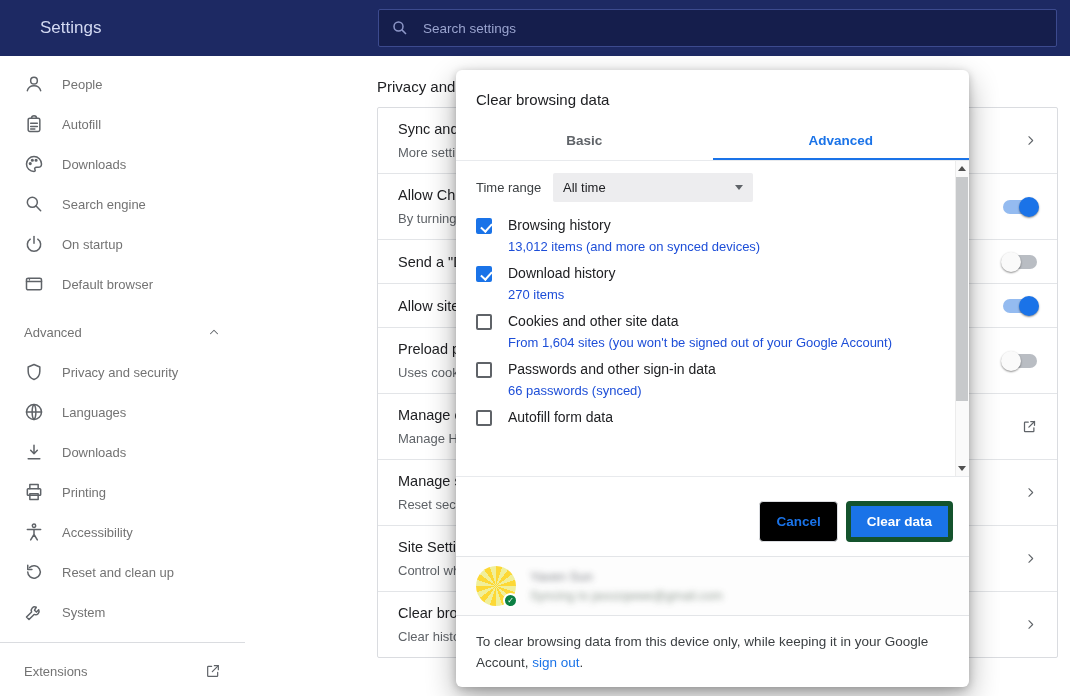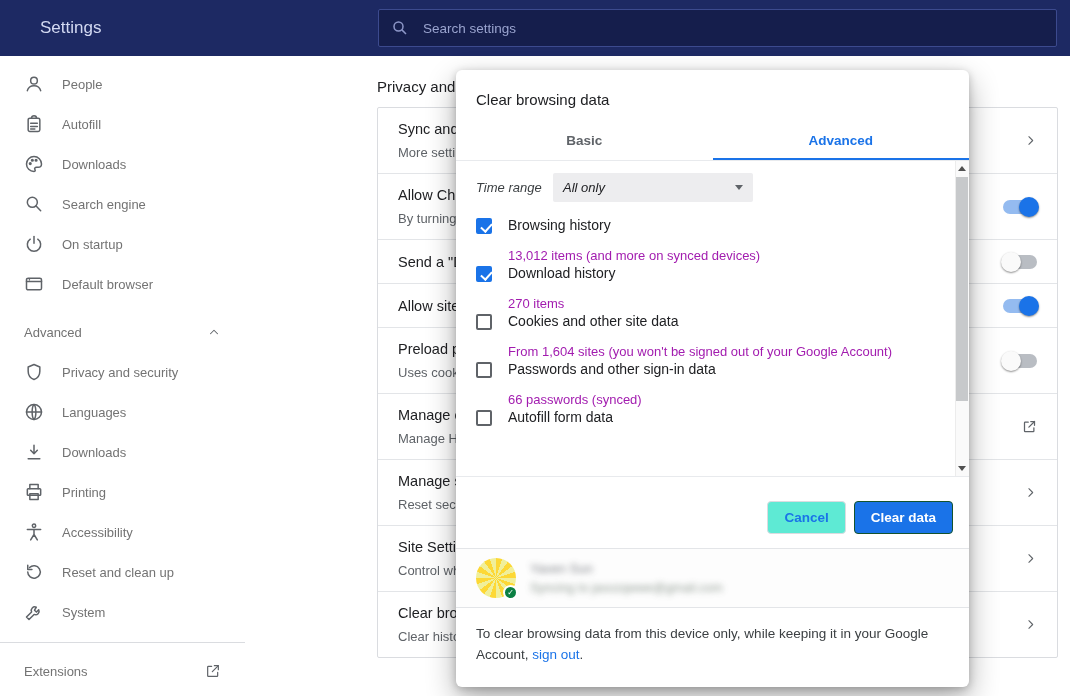--- a/index.html
+++ b/index.html
@@ -58,55 +58,55 @@
   .dialog { position:absolute; left:456px; top:70px; width:513px; height:617px;
     background:#fff; border-radius:6px; z-index:5;
     box-shadow:0 12px 30px rgba(0,0,0,.32), 0 2px 8px rgba(0,0,0,.22); overflow:hidden; }
   .dlg-title { font-size:15px; color:#202124; padding:21px 20px 12px; }
   .tabs { display:flex; border-bottom:1px solid #e8eaed; }
   .tab { flex:1; height:40px; display:flex; align-items:center; justify-content:center;
     font-size:13.5px; font-weight:bold; color:#5f6368; cursor:pointer; }
   .tab.active { color:#1a73e8; box-shadow:inset 0 -2px 0 #1a73e8; }
   .scroll-area { position:relative; height:315px; overflow:hidden; }
   .scroll-inner { padding-right:14px; }
-  .time-range { display:flex; align-items:center; padding:12px 20px 8px;font-style:italic; }
+  .time-range { display:flex; align-items:center; padding:12px 20px 8px; }
   .tr-label { font-size:13px; color:#3c4043; width:77px; flex:0 0 77px; }
   .select { width:200px; height:29px; background:#ededef; border-radius:2px;
     display:flex; align-items:center; padding:0 10px; cursor:pointer; }
   .select-value { flex:1; font-size:13px; color:#202124; }
   .select-arrow { width:0; height:0; border-left:4.5px solid transparent;
     border-right:4.5px solid transparent; border-top:5px solid #5f6368; }
   .cb-item { display:flex; align-items:flex-start; padding:5px 20px; height:48px; cursor:pointer; }
   .checkbox { width:16px; height:16px; border:2px solid #5f6368; border-radius:2px;
     margin-top:3px; flex:0 0 auto; position:relative; background:#fff; cursor:pointer; }
   .checkbox.checked { background:#1a73e8; border-color:#1a73e8; }
   .checkbox.checked::after { content:""; position:absolute; left:4.5px; top:0.5px;
     width:5px; height:9px; border:solid #fff; border-width:0 2px 2px 0; transform:rotate(42deg); }
   .cb-text { margin-left:16px; min-width:0; }
   .cb-label { font-size:14px; color:#202124; line-height:20px; }
-  .cb-detail { font-size:13px; color:#a21caf; line-height:18px; margin-top:12px; }
+  .cb-detail { font-size:13px; color:#1d4ed8; line-height:18px; margin-top:3px; }
   
   .sb { position:absolute; top:0; right:0; bottom:0; width:14px; background:#fafafa;
     border-left:1px solid #ececec; }
   .sb-btn { position:absolute; right:0; width:14px; height:15px; display:flex;
     align-items:center; justify-content:center; cursor:pointer; }
   .sb-up { top:0; } .sb-down { bottom:0; }
   .tri-up { width:0; height:0; border-left:4px solid transparent; border-right:4px solid transparent;
     border-bottom:5px solid #505050; }
   .tri-down { width:0; height:0; border-left:4px solid transparent; border-right:4px solid transparent;
     border-top:5px solid #505050; }
   .sb-thumb { position:absolute; right:1px; top:16px; width:12px; height:224px;
     background:#c7c9cb; cursor:pointer; }
 
   .btn-row { display:flex; justify-content:flex-end; gap:8px; padding:24px 16px 14px;
     border-top:1px solid #e8eaed; }
   .btn { font-family:inherit; font-size:13.5px; font-weight:bold; border-radius:4px;
     padding:8px 16px; cursor:pointer; }
-  .btn-secondary { background:#5eead4; border:1px solid #dadce0; color:#1a73e8; }
-  .btn-primary { background:#1a73e8; border:1px solid #14532d; color:#fff; }
+  .btn-secondary { background:#000000; border:1px solid #dadce0; color:#1a73e8; }
+  .btn-primary { background:#1a73e8; border:5px solid #14532d; color:#fff; }
 
   .account { display:flex; align-items:center; padding:9px 20px; gap:14px;
     border-top:1px solid #e3e5e8; border-bottom:1px solid #e3e5e8; background:#fdfdfd; }
   .avatar { position:relative; width:40px; height:40px; flex:0 0 auto; }
   .avatar-img { width:40px; height:40px; border-radius:50%;
     background:repeating-conic-gradient(#fdd835 0deg 18deg, #f0ef9a 18deg 36deg); }
   .sync-badge { position:absolute; right:-2px; bottom:-2px; width:15px; height:15px;
     border-radius:50%; background:#0b8043; border:2px solid #fff; color:#fff;
     font-size:8px; line-height:11px; text-align:center; }
   .acct-name { font-size:13px; color:#6b6f75; line-height:17px; }
@@ -377,21 +377,21 @@
     <div class="tab active">
       <span>Advanced</span>
     </div>
   </div>
 
   <div class="scroll-area">
     <div class="scroll-inner">
       <div class="time-range">
         <span class="tr-label">Time range</span>
         <div class="select">
-          <span class="select-value">All only</span>
+          <span class="select-value">All time</span>
           <span class="select-arrow"></span>
         </div>
       </div>
 
       <div class="cb-item">
         <span class="checkbox checked"></span>
         <div class="cb-text">
           <div class="cb-label">Browsing history</div>
           <div class="cb-detail">13,012 items (and more on synced devices)</div>
         </div>

